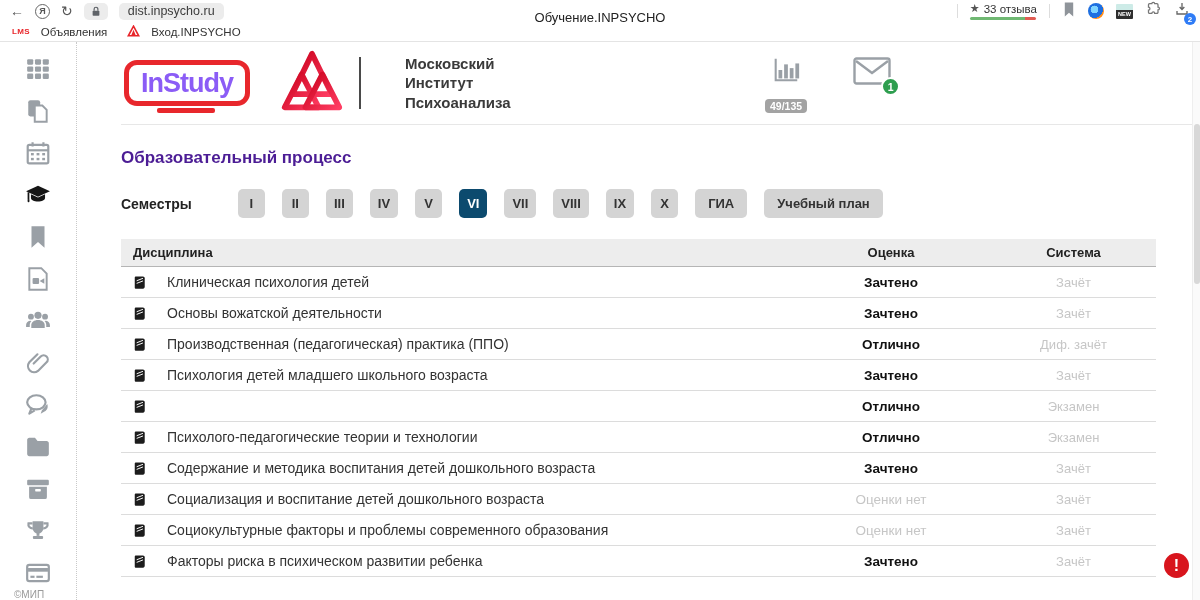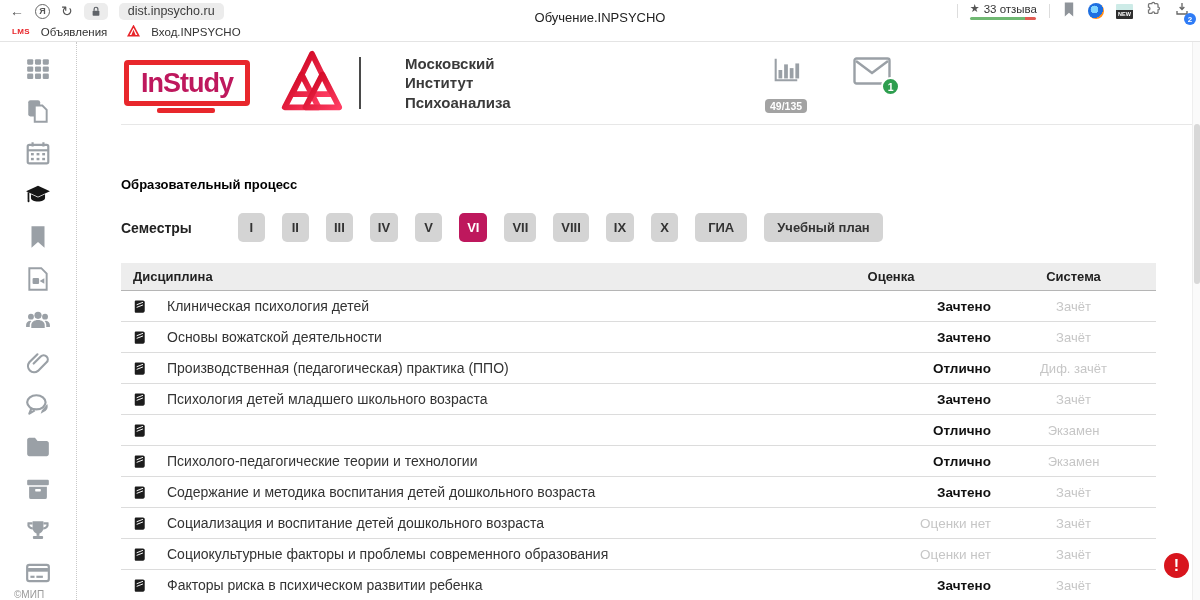--- a/index.html
+++ b/index.html
@@ -33,49 +33,49 @@
   .sicon { width: 28px; height: 28px; display: flex; align-items: center; justify-content: center; cursor: pointer; }
   .sicon svg { width: 26px; height: 26px; fill: #9aa0a6; }
   .sicon.active svg { fill: #151515; }
   .sicon .stroke { fill: none; stroke: #9aa0a6; stroke-width: 2; }
   .sidebar-footer { position: absolute; bottom: 0px; left: 14px; font-size: 10px; color: #9a9a9a; }
 
   .content { flex: 1; padding-left: 44px; position: relative; }
   .content-header { height: 83px; display: flex; align-items: center; border-bottom: 1px solid #e7e7e7; position: relative; }
 
   .instudy { position: relative; width: 132px; height: 62px; display: flex; align-items: center; justify-content: center; }
-  .instudy-frame { width: 126px; height: 46px; border: 5px solid #e8272c; border-radius: 4px; display: flex; align-items: center; justify-content: center; font-size: 27px; font-weight: bold; color: #be185d; letter-spacing: -1px; }
+  .instudy-frame { width: 126px; height: 46px; border: 5px solid #e8272c; border-radius: 13px; display: flex; align-items: center; justify-content: center; font-size: 27px; font-weight: bold; color: #8b5cf6; letter-spacing: -1px; }
   .instudy-stand { position: absolute; bottom: 1px; left: 36px; width: 58px; height: 5px; background: #e8272c; border-radius: 2px; }
   .mip-logo { margin-left: 26px; }
   .inst-divider { width: 2px; height: 52px; background: #4a4a4a; margin: 0 14px 0 14px; }
   .inst-name { font-size: 15px; font-weight: bold; color: #3a3a3a; line-height: 1.3; margin-left: 30px; }
 
   .header-icons { position: absolute; left: 644px; top: 12px; display: flex; gap: 46px; align-items: flex-start; }
   .stat-block { display: flex; flex-direction: column; align-items: center; gap: 9px; cursor: pointer; }
   .stat-badge { background: #a3a3a3; color: #fff; font-weight: bold; font-size: 10.5px; padding: 1px 5px; border-radius: 4px; }
   .mail-wrap { position: relative; margin-top: 3px; cursor: pointer; }
   .mail-badge { position: absolute; right: -9px; bottom: -7px; width: 19px; height: 19px; border-radius: 50%; background: #2e9e4f; border: 2px solid #fff; color: #fff; font-size: 10.5px; font-weight: bold; display: flex; align-items: center; justify-content: center; }
 
-  .page-title { margin-top: 52px; font-size: 13px; font-weight: bold; color: #000000; }
+  .page-title { margin-top: 23px; font-size: 17px; font-weight: bold; color: #4c1d95; }
 
   .semesters { margin-top: 21px; display: flex; align-items: center; gap: 17px; }
   .sem-label { font-size: 14px; font-weight: bold; color: #222; margin-right: 29px; }
   .sem-btn { min-width: 27px; padding: 7px 8px; border: none; border-radius: 5px; background: #d4d4d4; color: #333; font-weight: bold; font-size: 13px; font-family: "Liberation Sans", sans-serif; cursor: pointer; }
   .sem-btn.wide { padding: 7px 13px; }
-  .sem-btn.active { background: #be185d; color: #fff; }
+  .sem-btn.active { background: #0c4a6e; color: #fff; }
 
   .table { margin-top: 21px; width: 1035px; }
   .thead, .trow { display: grid; grid-template-columns: 1fr 200px 165px; align-items: center; }
   .thead { background: #ededed; height: 28px; font-size: 13px; font-weight: bold; color: #222; border-bottom: 1px solid #b5b5b5; }
   .thead > div:first-child { padding-left: 12px; }
   .th-center { text-align: center; }
   .trow { height: 31px; border-bottom: 1px solid #dcdcdc; }
   .cell-name { padding-left: 12px; display: flex; align-items: center; gap: 20px; font-size: 14px; color: #333; cursor: pointer; }
   .book-icon { display: flex; }
-  .cell-grade { text-align: right; font-weight: bold; font-size: 13.5px; color: #111; }
+  .cell-grade { text-align: center; font-weight: bold; font-size: 13.5px; color: #111; }
   .cell-grade.muted { font-weight: normal; color: #c6c6c6; }
   .cell-system { text-align: center; font-size: 13px; color: #c6c6c6; }
 
   .alert-badge { position: absolute; left: 1164px; top: 553px; width: 25px; height: 25px; border-radius: 50%; background: #d8151d; color: #fff; font-weight: bold; font-size: 16px; display: flex; align-items: center; justify-content: center; z-index: 5; }
 
   .scrollbar { position: absolute; right: 0; top: 42px; bottom: 0; width: 8px; background: #fafafa; border-left: 1px solid #eee; }
   .scroll-thumb { position: absolute; top: 82px; left: 1px; width: 6px; height: 160px; background: #d8d8d8; border-radius: 3px; }
 </style>
 </head>
 <body>

